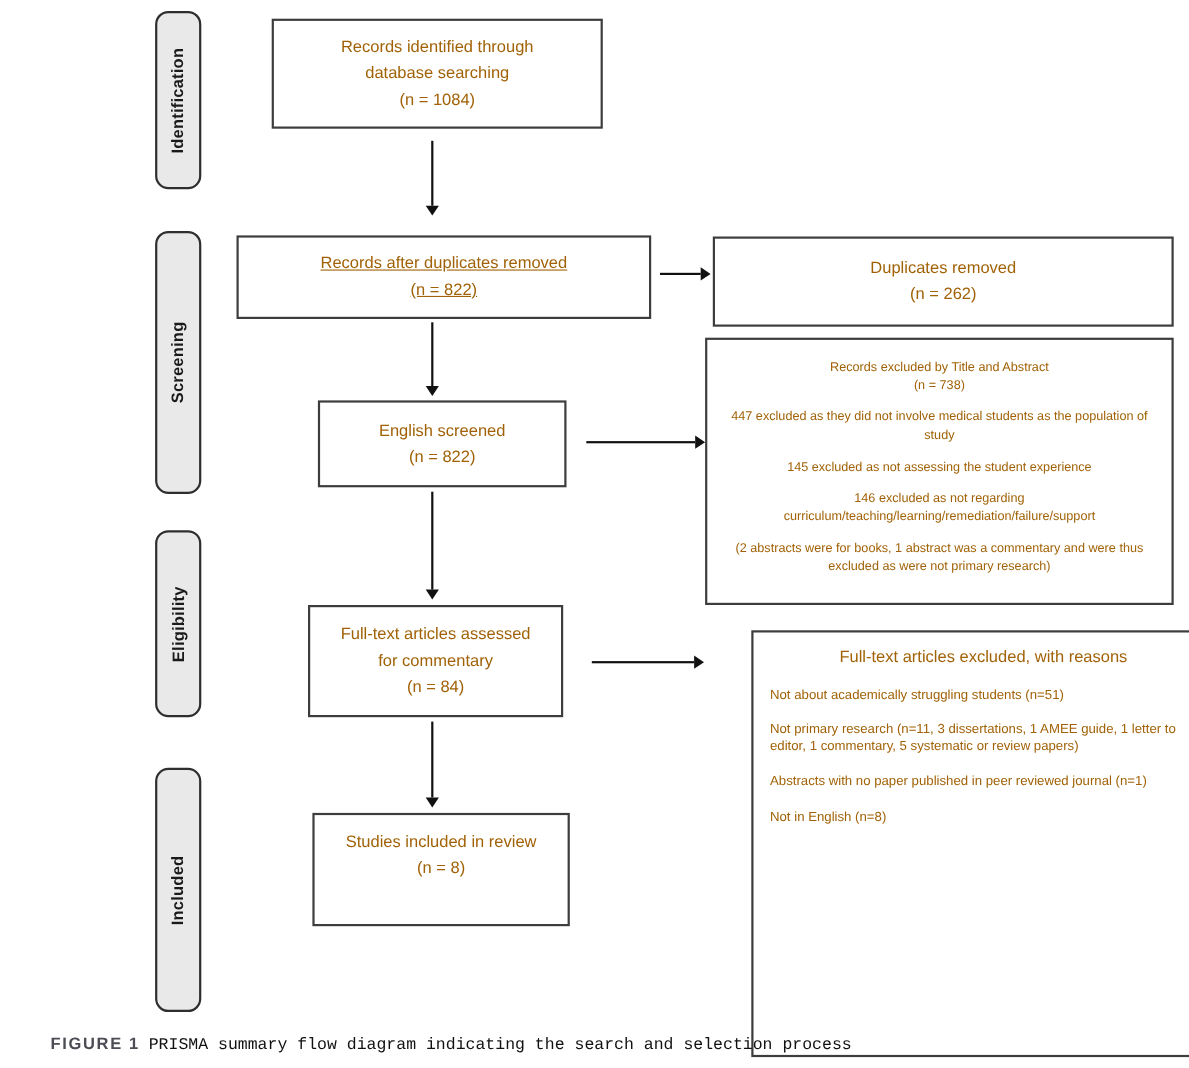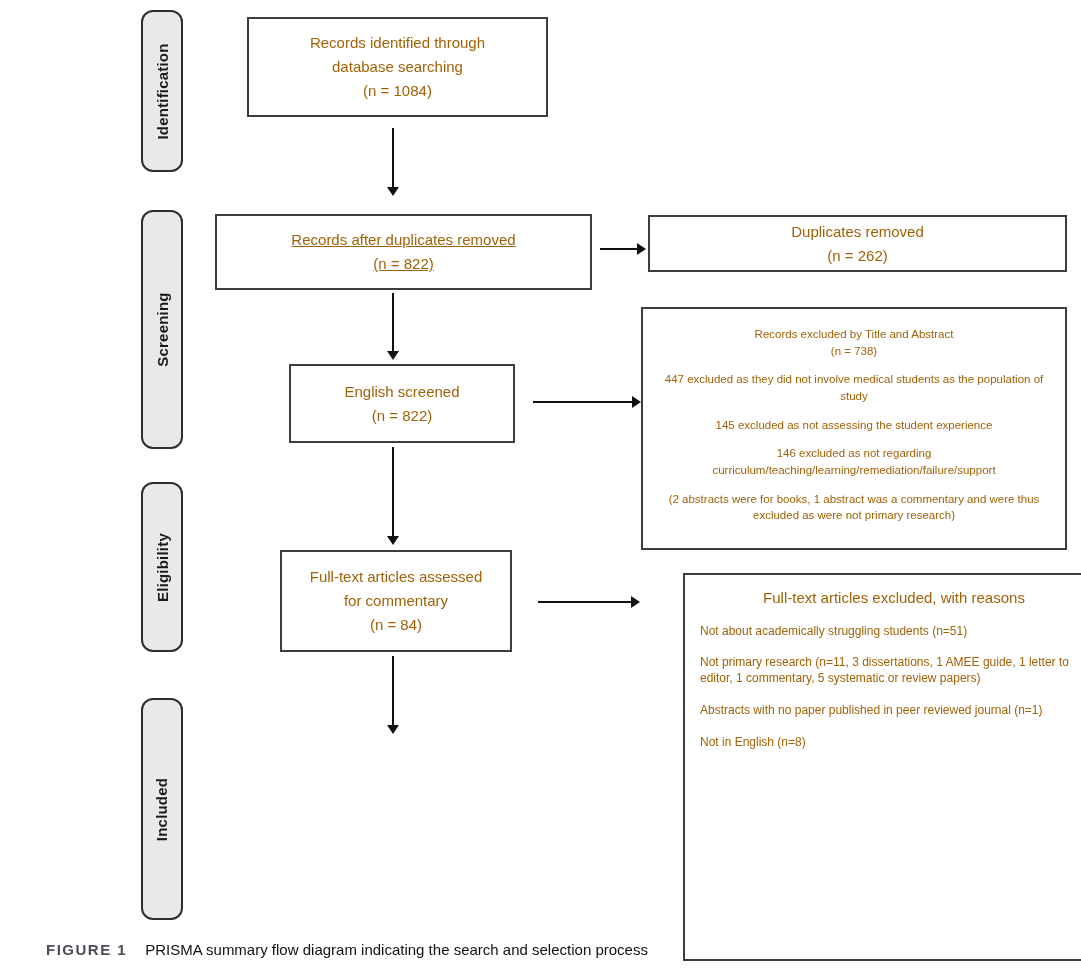--- a/index.html
+++ b/index.html
@@ -39,21 +39,21 @@
     border-left: 6px solid transparent; border-right: 6px solid transparent; border-top: 9px solid #111;
   }
   .arrow-h { position: absolute; height: 12px; }
   .arrow-h .shaft { position: absolute; top: 5px; left: 0; height: 2px; width: calc(100% - 9px); background: #111; }
   .arrow-h .head {
     position: absolute; right: 0; top: 0; width: 0; height: 0;
     border-top: 6px solid transparent; border-bottom: 6px solid transparent; border-left: 9px solid #111;
   }
   .caption { position: absolute; left: 10px; top: 941px; font-size: 15px; white-space: nowrap; }
   .caption .label { font-weight: bold; color: #4c4c55; letter-spacing: 1.5px; margin-left: 36px; }
-  .caption .text { color: #111; margin-left: 18px; }
+  .caption .text { color: #111; margin-left: 8px; font-family: Liberation Mono, monospace; }
 </style>
 </head>
 <body>
 
 <div class="canvas">
 
   <div class="stage" style="top:10px; height:162px;">
     <span>Identification</span>
   </div>
   <div class="stage" style="top:210px; height:239px;">
@@ -81,22 +81,26 @@
     <div>English screened</div>
     <div>(n = 822)</div>
   </div>
 
   <div class="box" style="left:280px; top:550px; width:232px; height:102px;">
     <div>Full-text articles assessed</div>
     <div>for commentary</div>
     <div>(n = 84)</div>
   </div>
 
+  <div class="box top-align" style="left:284px; top:739px; width:234px; height:103px;">
+    <div>Studies included in review</div>
+    <div>(n = 8)</div>
+  </div>
 
-  <div class="box" style="left:648px; top:215px; width:419px; height:57px;">
+  <div class="box" style="left:648px; top:215px; width:419px; height:82px;">
     <div>Duplicates removed</div>
     <div>(n = 262)</div>
   </div>
 
   <div class="box detail" style="left:641px; top:307px; width:426px; height:243px;">
     <div class="heading">
       <div>Records excluded by Title and Abstract</div>
       <div>(n = 738)</div>
     </div>
     <p>447 excluded as they did not involve medical students as the population of study</p>

